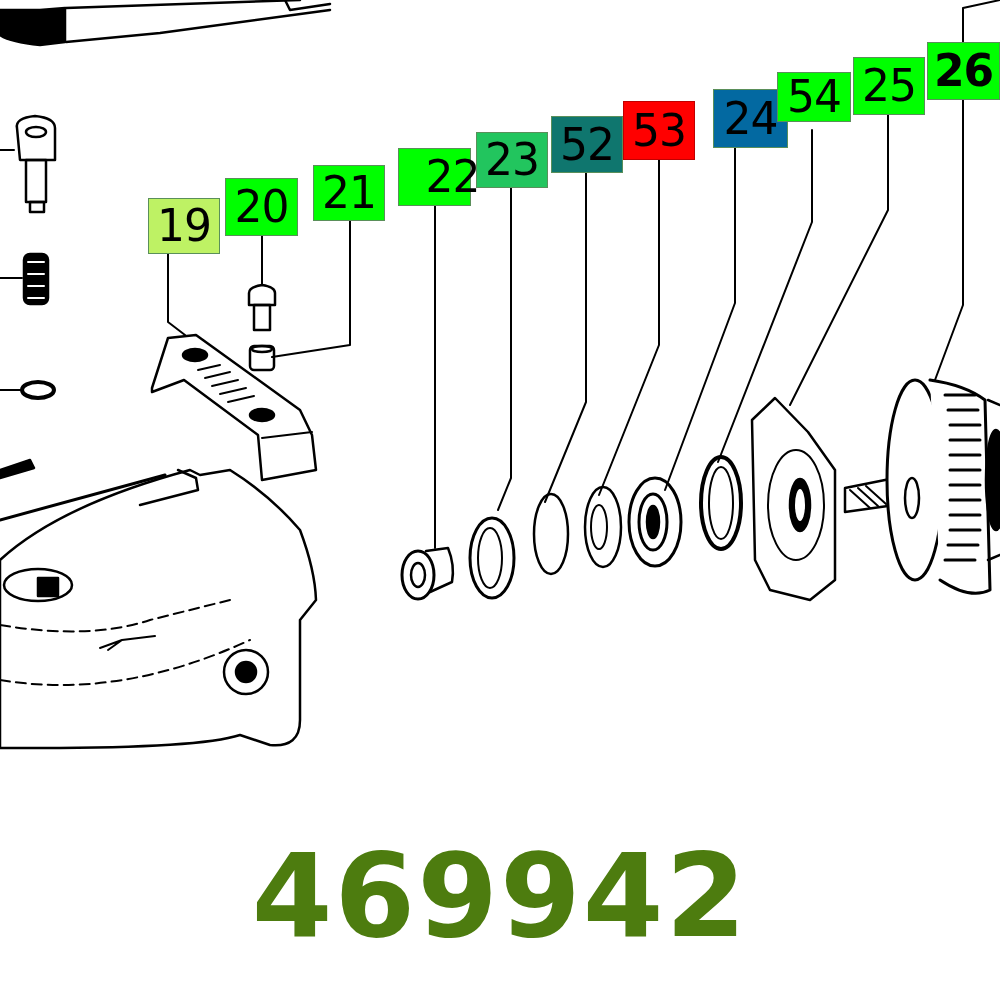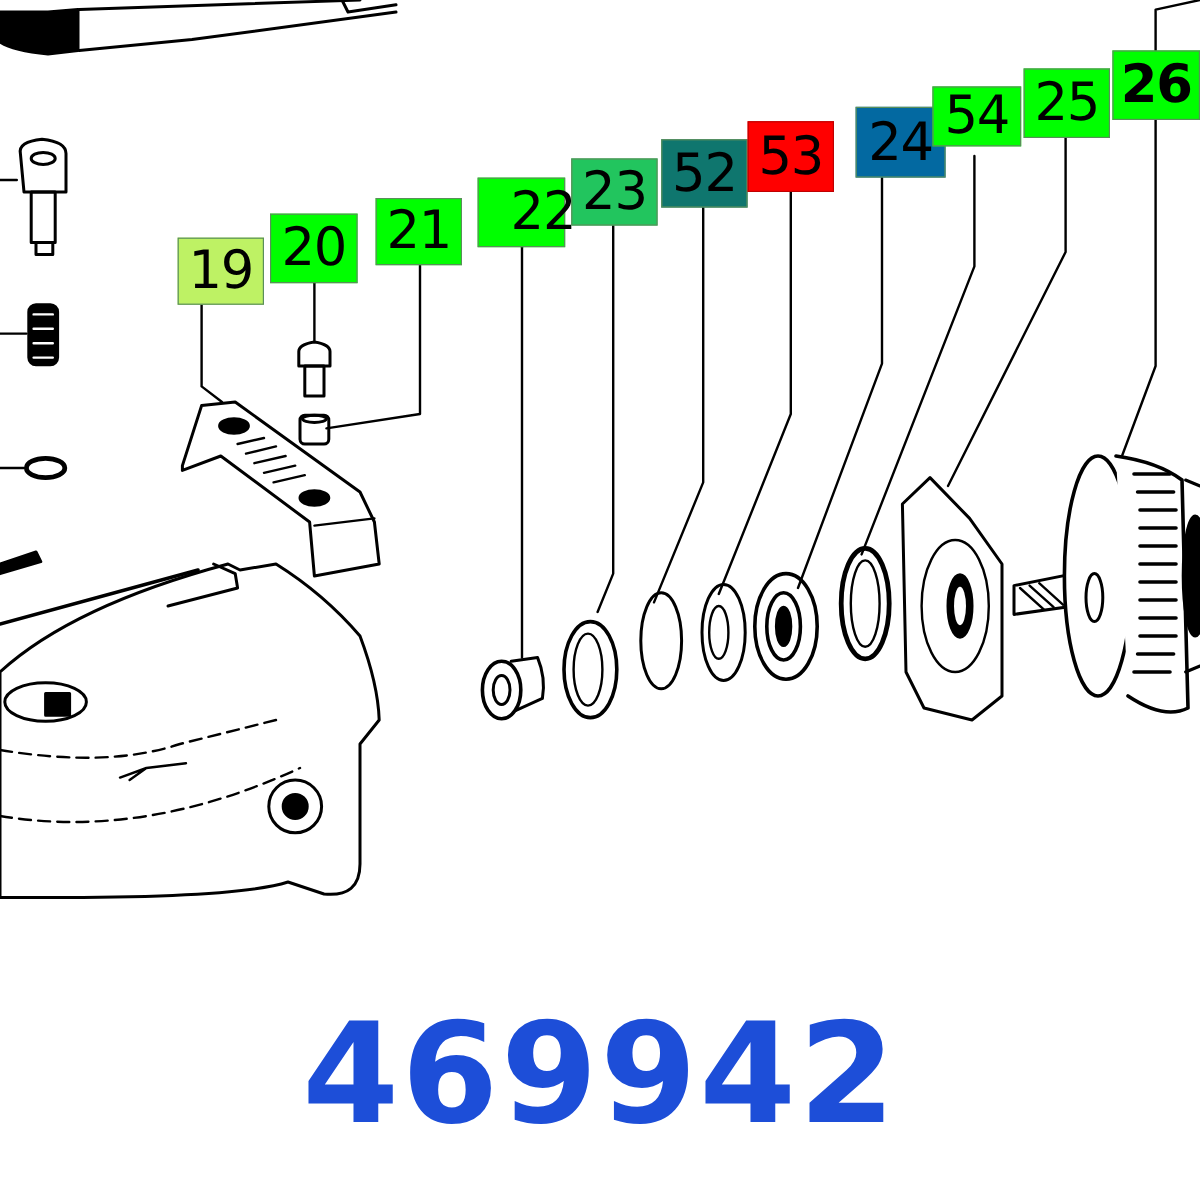--- a/index.html
+++ b/index.html
@@ -8,21 +8,21 @@
   .callout {
     position:absolute; box-sizing:border-box;
     border:1px solid #5a8f5a;
     display:flex; align-items:center; justify-content:center;
     font-family:"DejaVu Sans", sans-serif; font-size:44px; line-height:1;
     color:#000; letter-spacing:-1px;
   }
   .part-number {
     position:absolute; left:0; width:1000px; top:828px; text-align:center;
     font-family:"DejaVu Sans", sans-serif; font-weight:bold; font-size:116px;
-    letter-spacing:2px; color:#1d4ed8;
+    letter-spacing:2px; color:#4d7c0f;
   }
 </style>
 </head>
 <body>
 
 <svg id="drawing" viewBox="0 0 1000 1000" xmlns="http://www.w3.org/2000/svg" fill="none" stroke="#000" stroke-width="2.5" stroke-linejoin="round" stroke-linecap="round">
 
   <g>
     <path d="M0,10 L40,10 L65,8 L65,42 L40,45 Q10,42 0,35 Z" fill="#000"></path>
     <path d="M66,8 L300,0 M66,42 L160,33 L330,10"></path>

